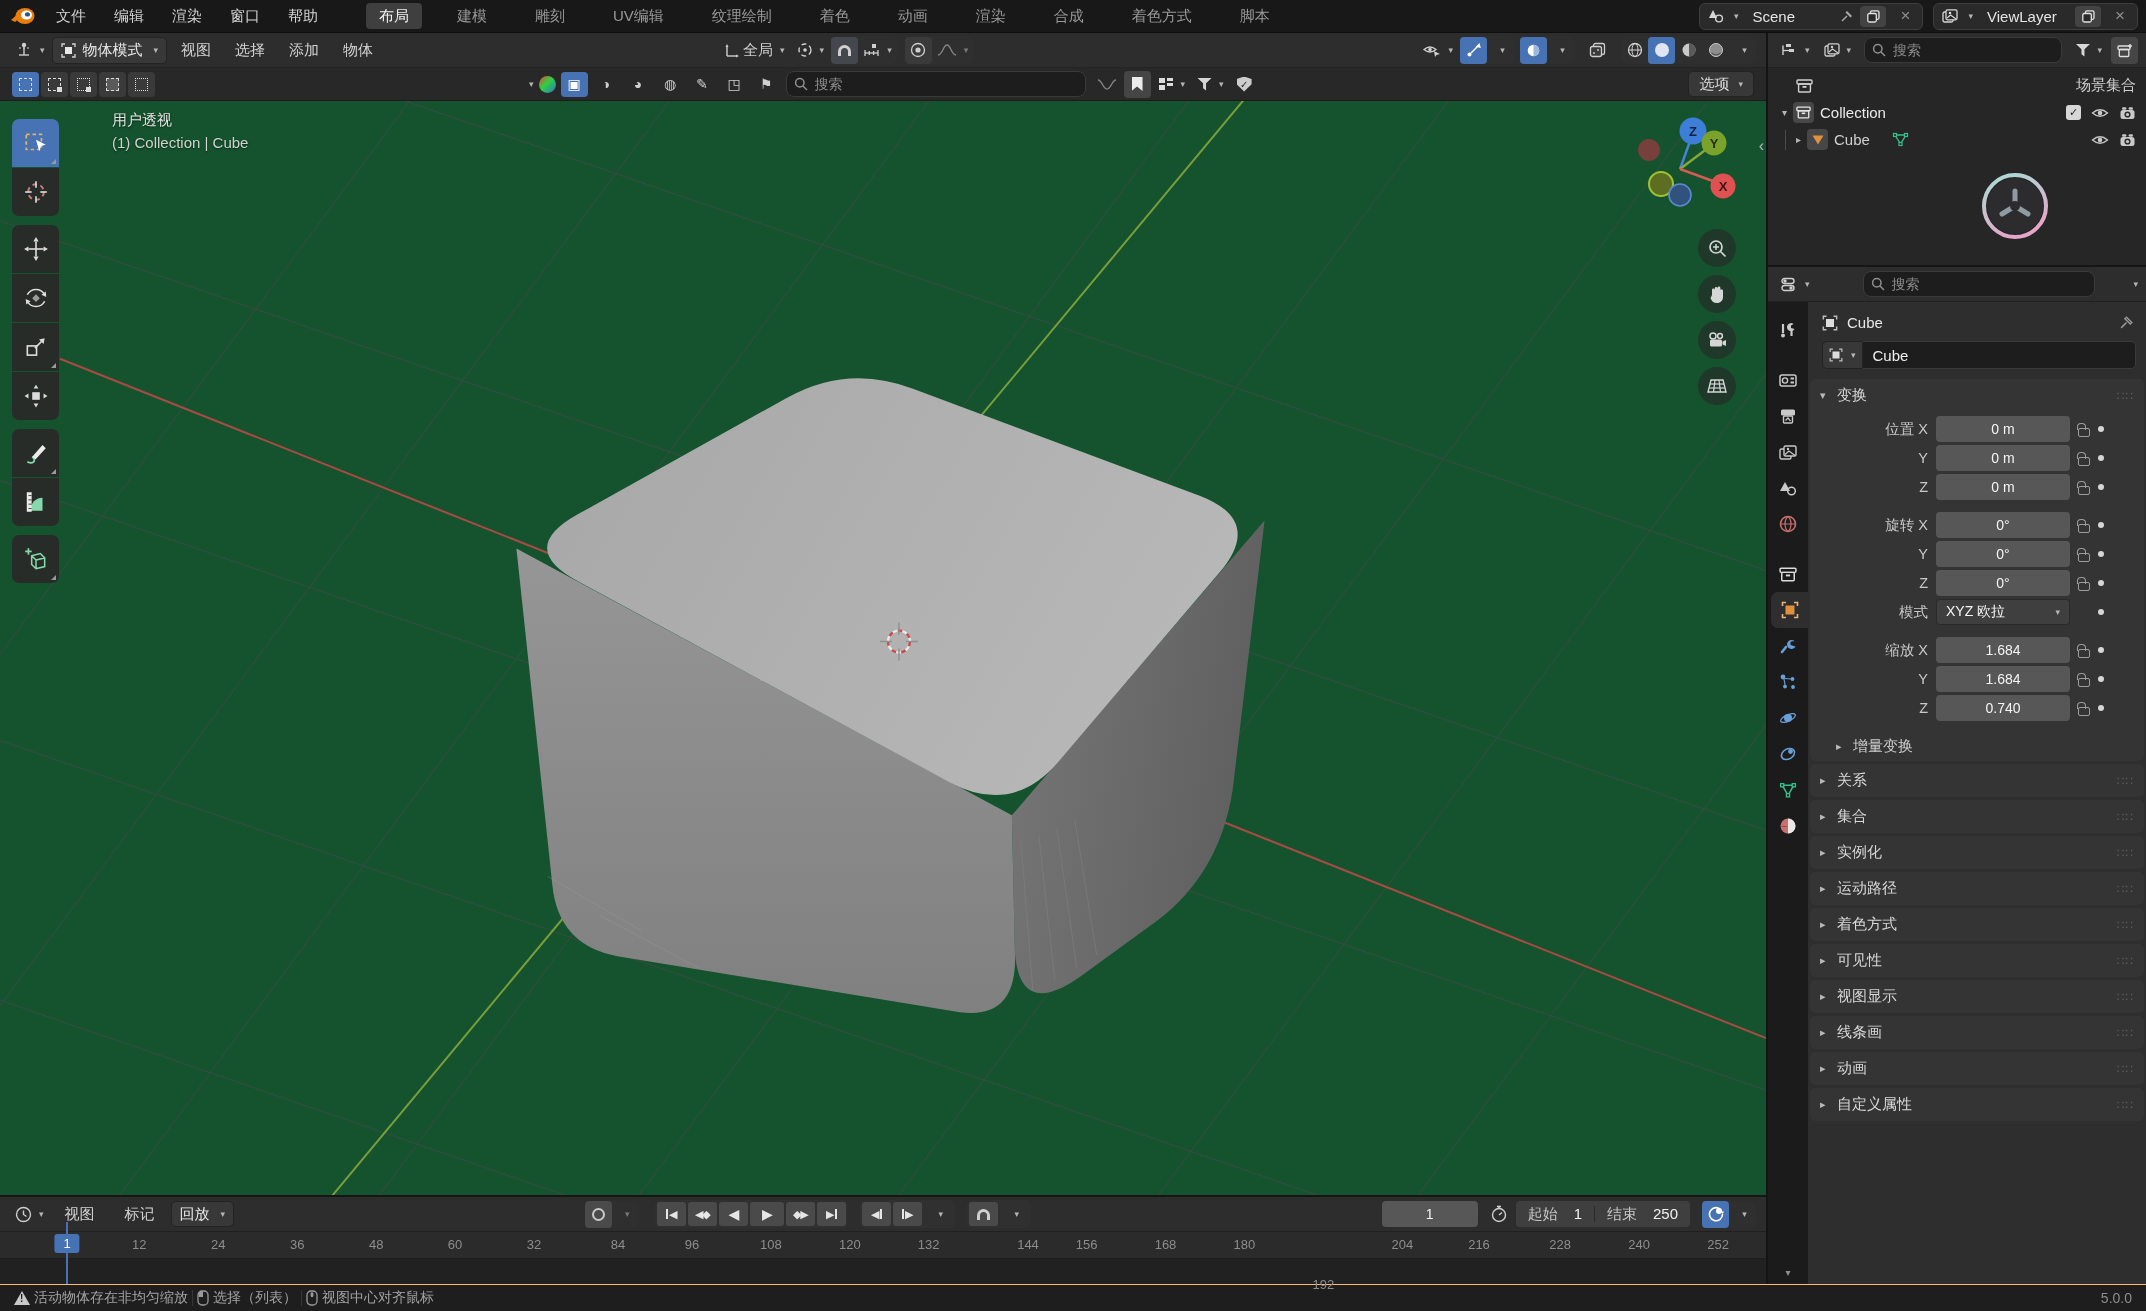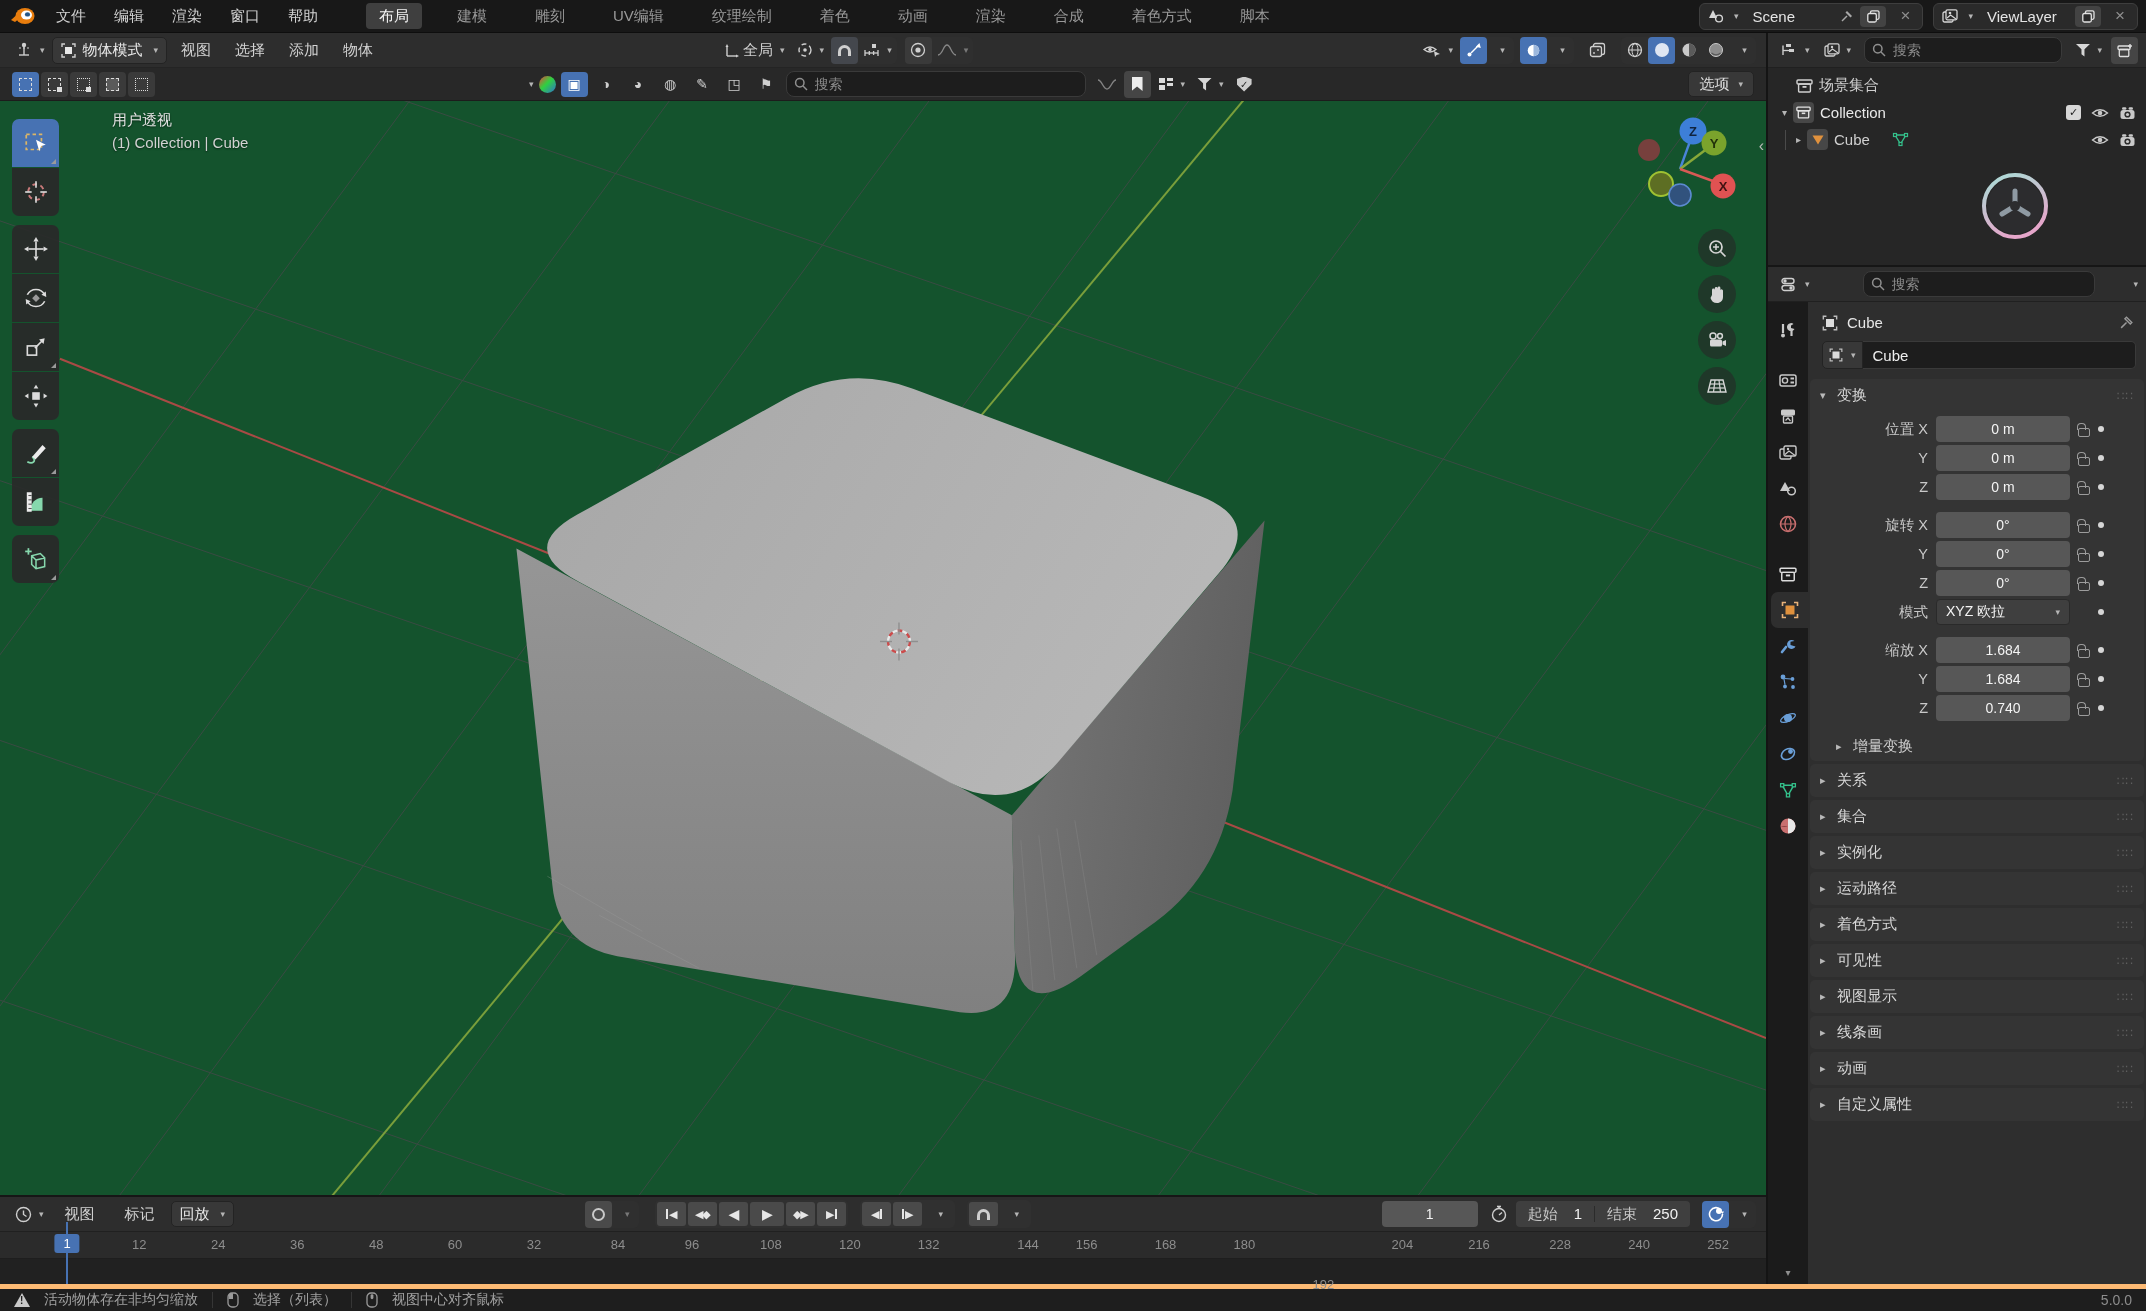--- a/index.html
+++ b/index.html
@@ -110,21 +110,21 @@
   .playhead-box { position:absolute; top:2px; transform:translateX(-50%); background:#4772b3; color:#fff;
                   font-size:13px; padding:2px 9px; border-radius:3px; z-index:3; }
   .playhead-line { position:absolute; width:2px; background:#4772b3; top:25px; bottom:0; z-index:2; }
   .tl-track { flex:1; background:#212121; }
 
   
   .outliner { height:232px; flex:0 0 auto; background:#262626; display:flex; flex-direction:column; position:relative; }
   .ol-header { height:35px; background:#2d2d2d; display:flex; align-items:center; padding:0 8px; gap:4px;
                border-bottom:1px solid #202020; }
   .tree { padding:4px 6px 0 6px; }
-  .trow2 { height:27px; display:flex; align-items:center; gap:6px; padding:0 4px; border-radius:4px; }
+  .trow2 { height:27px; display:flex; align-items:center; gap:6px; padding:0 4px; border-radius:4px;justify-content:space-between; }
   .trow2 .lbl { color:#cfcfcf; }
   .trow2 .lbl.bright { color:#e9e9e9; }
   .right-ics { margin-left:auto; display:flex; gap:10px; align-items:center; }
   .chk { width:15px; height:15px; background:#d7d7d7; border-radius:3px; color:#1d1d1d; font-size:11px;
          font-weight:bold; display:flex; align-items:center; justify-content:center; }
   .objic { width:21px; height:21px; background:#474747; border-radius:4px; display:flex; align-items:center; justify-content:center; }
   .preview-ball { position:absolute; left:214px; top:140px; }
 
   
   .properties { flex:1; display:flex; flex-direction:column; border-top:2px solid #161616; min-height:0; }
@@ -152,22 +152,22 @@
   .trw .lab { width:118px; text-align:right; color:#c9c9c9; font-size:14.5px; flex:0 0 auto; }
   .trw .nf { width:134px; flex:0 0 auto; }
   .trw .nf.dd { justify-content:space-between; padding:0 9px; background:#3f3f3f; border:1px solid #2a2a2a; }
   .lockic { width:12px; height:9px; border:1.3px solid #9c9c9c; border-radius:2px; position:relative; margin-top:6px; flex:0 0 auto; }
   .lockic::before { content:""; position:absolute; top:-6px; left:-2px; width:7px; height:6px;
                     border:1.3px solid #9c9c9c; border-bottom:none; border-radius:4px 4px 0 0; }
   .adot { width:6px; height:6px; border-radius:50%; background:#d6d6d6; flex:0 0 auto; }
   .subpanel-h { height:30px; display:flex; align-items:center; gap:7px; padding-left:26px; color:#cfcfcf; }
 
   
-  .statusbar { height:27px; flex:0 0 auto; background:#1e1e1e; border-top:5px solid #fdba74;
-               display:flex; align-items:center; padding:0 14px; gap:14px; color:#a2a2a2; font-size:14px; }
+  .statusbar { height:27px; flex:0 0 auto; background:#1e1e1e; border-top:1px solid #fdba74;
+               display:flex; align-items:center; padding:0 14px; gap:4px; color:#a2a2a2; font-size:14px; }
   .warn { width:0; height:0; border-left:8px solid transparent; border-right:8px solid transparent;
           border-bottom:14px solid #c9c9c9; position:relative; }
   .warn::after { content:"!"; position:absolute; left:-2px; top:2px; color:#1e1e1e; font-size:10px; font-weight:bold; }
   .sdiv { width:1px; height:16px; background:#363636; }
   .version { margin-left:auto; color:#8d8d8d; }
 
   
   .funnel { width:15px; height:13px; background:#d6d6d6;
             clip-path:polygon(0 0,100% 0,60% 45%,60% 100%,40% 82%,40% 45%); }
   .bookmark { width:11px; height:14px; background:#ececec;

